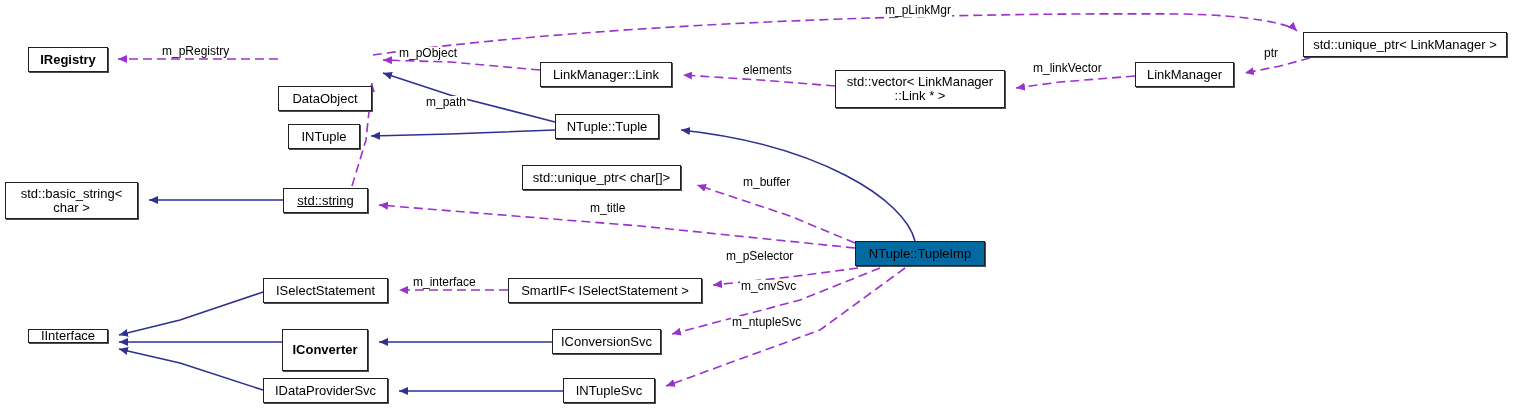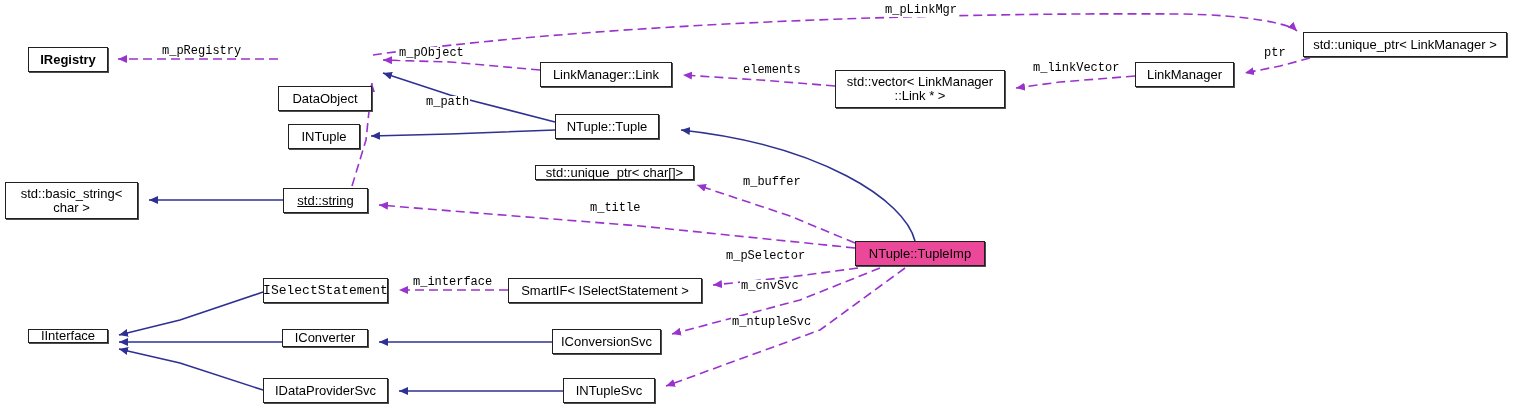--- a/index.html
+++ b/index.html
@@ -32,31 +32,30 @@
     line-height: 14px;
     display: flex;
     align-items: center;
     justify-content: center;
     text-align: center;
     white-space: pre-line;
     box-shadow: 1px 1px 0 0 #4d4d4d;
     padding: 0 5px;
   }
   .node.highlight {
-    background: #ec4899;
+    background: #0369a1;
   }
   .edge-label {
     position: absolute;
     font-size: 12px;
     line-height: 13px;
     color: #000000;
     background: #ffffff;
     white-space: nowrap;
     padding: 0 1px;
-    font-family: Liberation Mono, monospace;
   }
 </style>
 </head>
 <body>
 
 <div id="diagram">
 
   <svg id="edge-layer" viewBox="0 0 1515 411" xmlns="http://www.w3.org/2000/svg">
     <defs>
       <marker id="arrow-inherit" markerWidth="10" markerHeight="10" refX="9" refY="4" orient="auto" markerUnits="userSpaceOnUse">
@@ -162,26 +161,26 @@
       <div class="node" style="left: 540px; top: 62px; width: 132px; height: 25px;">LinkManager::Link</div>
       <div class="node" style="left: 835px; top: 70px; width: 170px; height: 38px;">std::vector&lt; LinkManager
 ::Link * &gt;</div>
       <div class="node" style="left: 1135px; top: 62px; width: 99px; height: 25px;">LinkManager</div>
       <div class="node" style="left: 1303px; top: 32px; width: 204px; height: 25px;">std::unique_ptr&lt; LinkManager &gt;</div>
       <div class="node" style="left: 288px; top: 124px; width: 72px; height: 25px;">INTuple</div>
       <div class="node" style="left: 555px; top: 114px; width: 104px; height: 25px;">NTuple::Tuple</div>
       <div class="node" style="left: 5px; top: 182px; width: 133px; height: 37px;">std::basic_string&lt;
 char &gt;</div>
       <div class="node" style="left: 283px; top: 188px; width: 85px; height: 25px; text-decoration: underline;">std::string</div>
-      <div class="node" style="left: 535px; top: 165px; width: 159px; height: 15px;">std::unique_ptr&lt; char[]&gt;</div>
+      <div class="node" style="left: 522px; top: 165px; width: 159px; height: 25px;">std::unique_ptr&lt; char[]&gt;</div>
       <div class="node highlight" style="left: 855px; top: 241px; width: 130px; height: 25px;">NTuple::TupleImp</div>
-      <div class="node" style="left: 263px; top: 278px; width: 125px; height: 25px; font-family: Liberation Mono, monospace;">ISelectStatement</div>
+      <div class="node" style="left: 263px; top: 278px; width: 125px; height: 25px;">ISelectStatement</div>
       <div class="node" style="left: 508px; top: 278px; width: 194px; height: 25px;">SmartIF&lt; ISelectStatement &gt;</div>
       <div class="node" style="left: 28px; top: 329px; width: 80px; height: 14px;">IInterface</div>
-      <div class="node" style="left: 282px; top: 329px; width: 86px; height: 18px;">IConverter</div>
+      <div class="node" style="left: 282px; top: 329px; width: 86px; height: 42px; font-weight: bold;">IConverter</div>
       <div class="node" style="left: 552px; top: 329px; width: 109px; height: 25px;">IConversionSvc</div>
       <div class="node" style="left: 263px; top: 378px; width: 125px; height: 25px;">IDataProviderSvc</div>
       <div class="node" style="left: 563px; top: 378px; width: 92px; height: 25px;">INTupleSvc</div>
     </div>
 
   <div id="label-host">
       <div class="edge-label" style="left: 161px; top: 45px;">m_pRegistry</div>
       <div class="edge-label" style="left: 398px; top: 47px;">m_pObject</div>
       <div class="edge-label" style="left: 884px; top: 4px;">m_pLinkMgr</div>
       <div class="edge-label" style="left: 742px; top: 64px;">elements</div>

